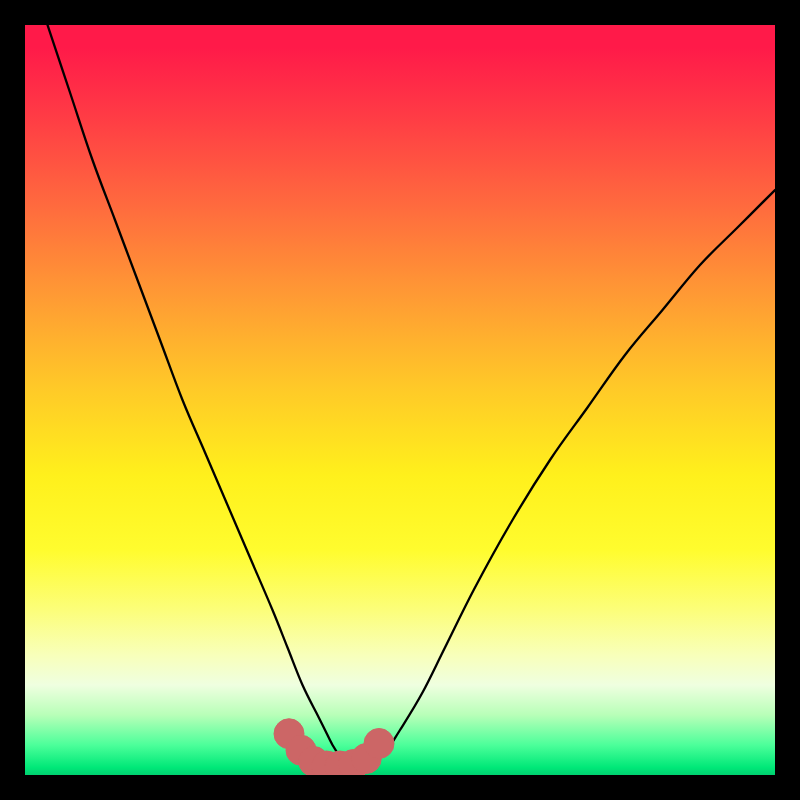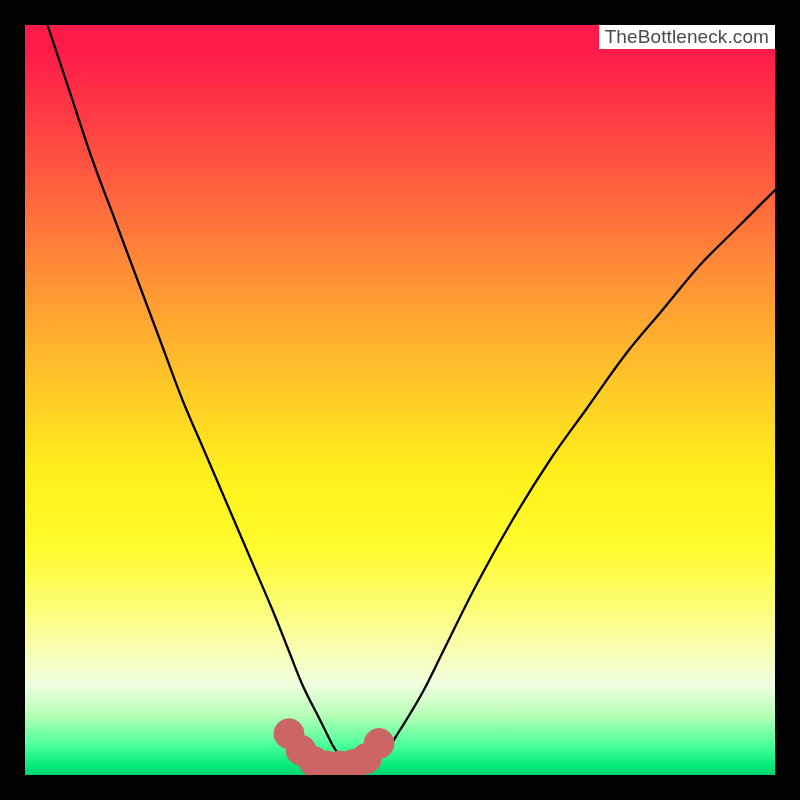--- a/index.html
+++ b/index.html
@@ -81,17 +81,14 @@
           <circle cx="276.00" cy="725.25" r="15.00" fill="#cc6666" stroke="#cc6666"></circle>
           <circle cx="288.75" cy="736.50" r="15.00" fill="#cc6666" stroke="#cc6666"></circle>
           <circle cx="301.50" cy="741.00" r="15.00" fill="#cc6666" stroke="#cc6666"></circle>
           <circle cx="315.00" cy="741.00" r="15.00" fill="#cc6666" stroke="#cc6666"></circle>
           <circle cx="328.50" cy="739.50" r="15.00" fill="#cc6666" stroke="#cc6666"></circle>
           <circle cx="341.25" cy="733.50" r="15.00" fill="#cc6666" stroke="#cc6666"></circle>
           <circle cx="354.00" cy="718.50" r="15.00" fill="#cc6666" stroke="#cc6666"></circle>
         </g>
     </svg>
 
-    <div class="watermark-box">
-      <span class="watermark">TheBottleneck.com</span>
-    </div>
   </div>
 </div>
 
 </body></html>

